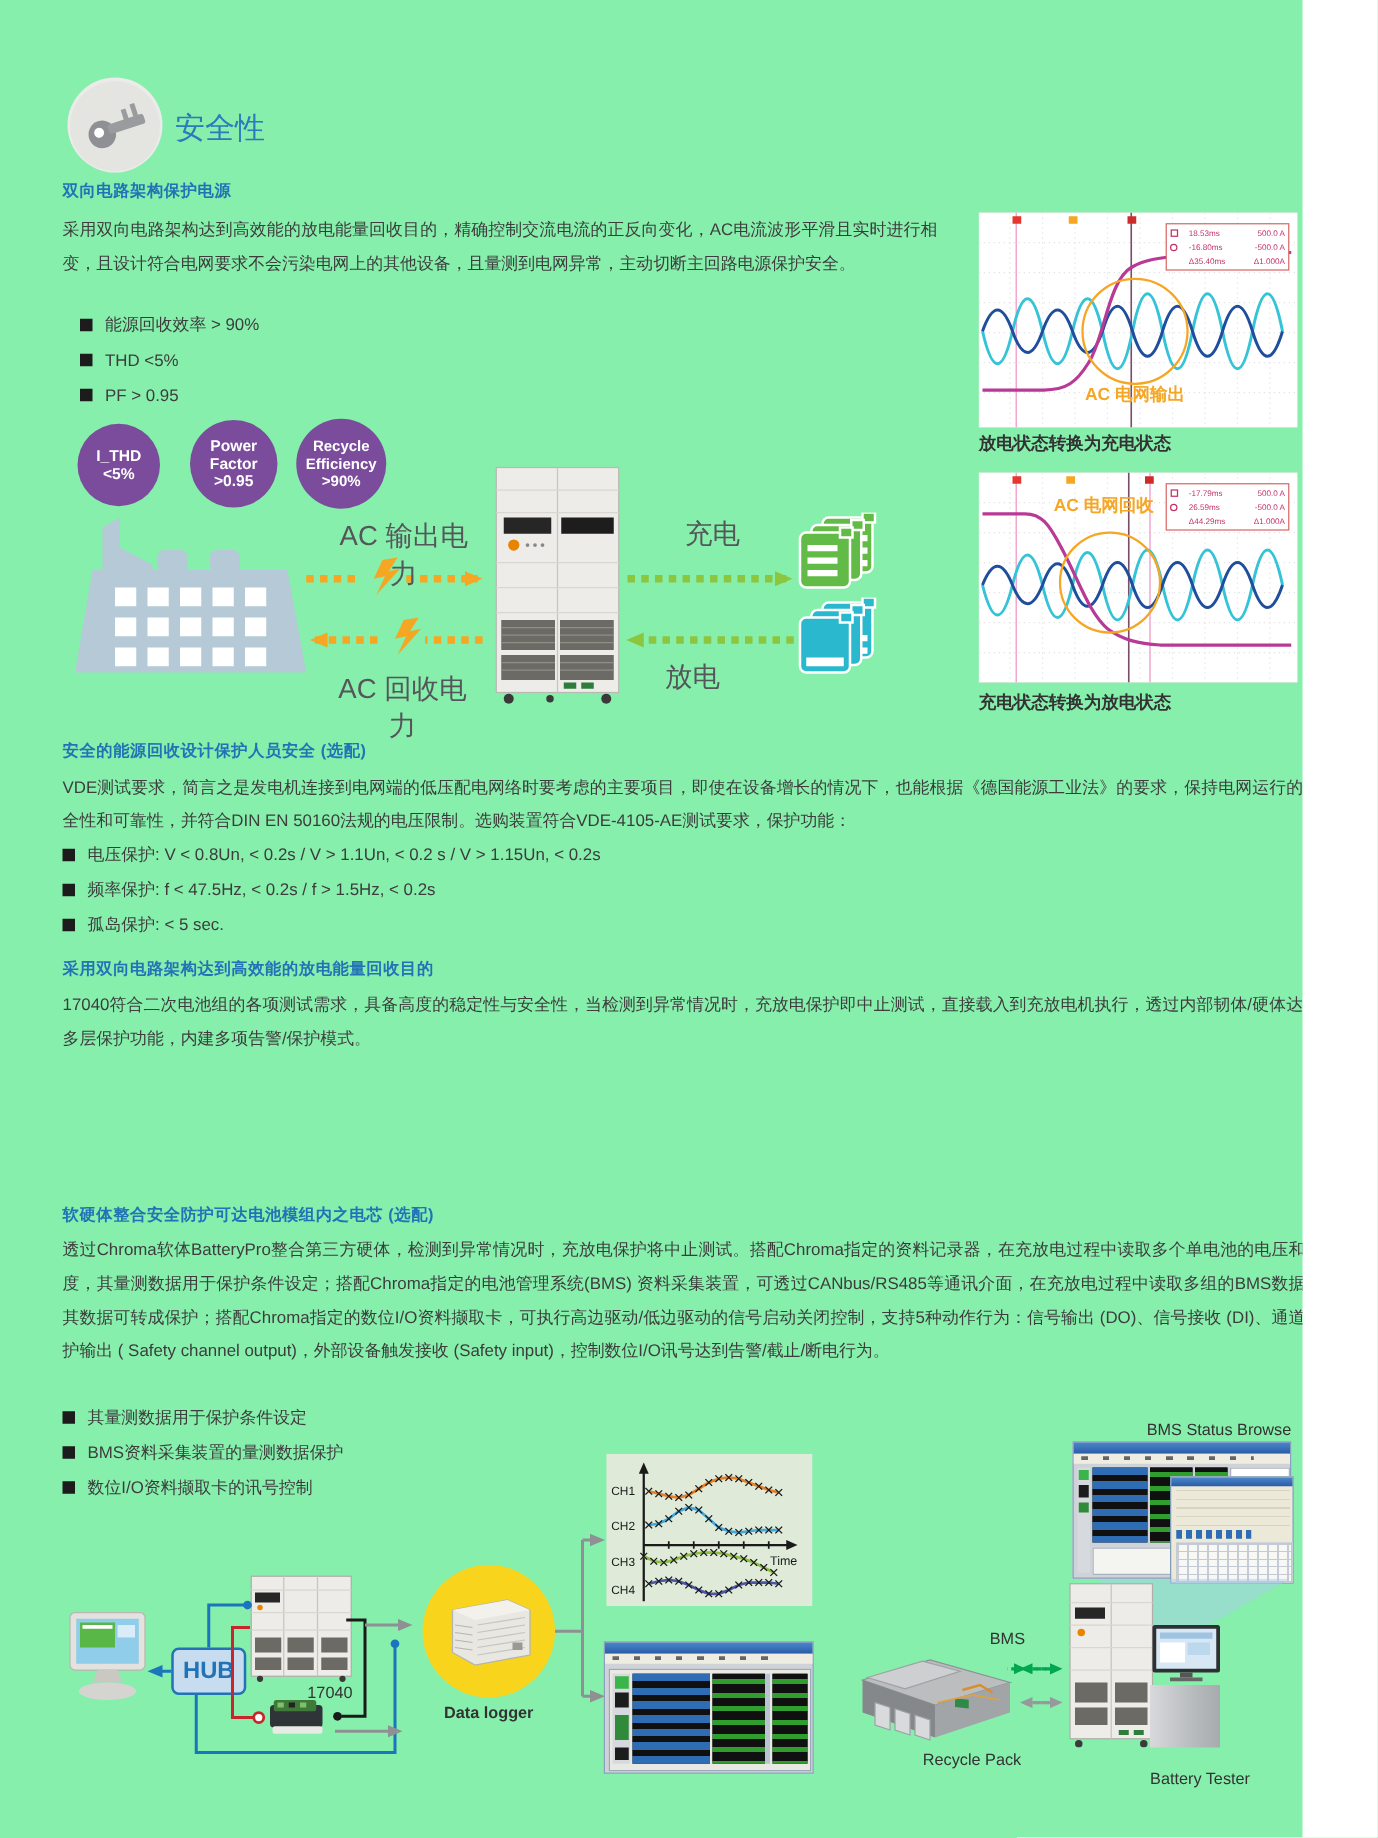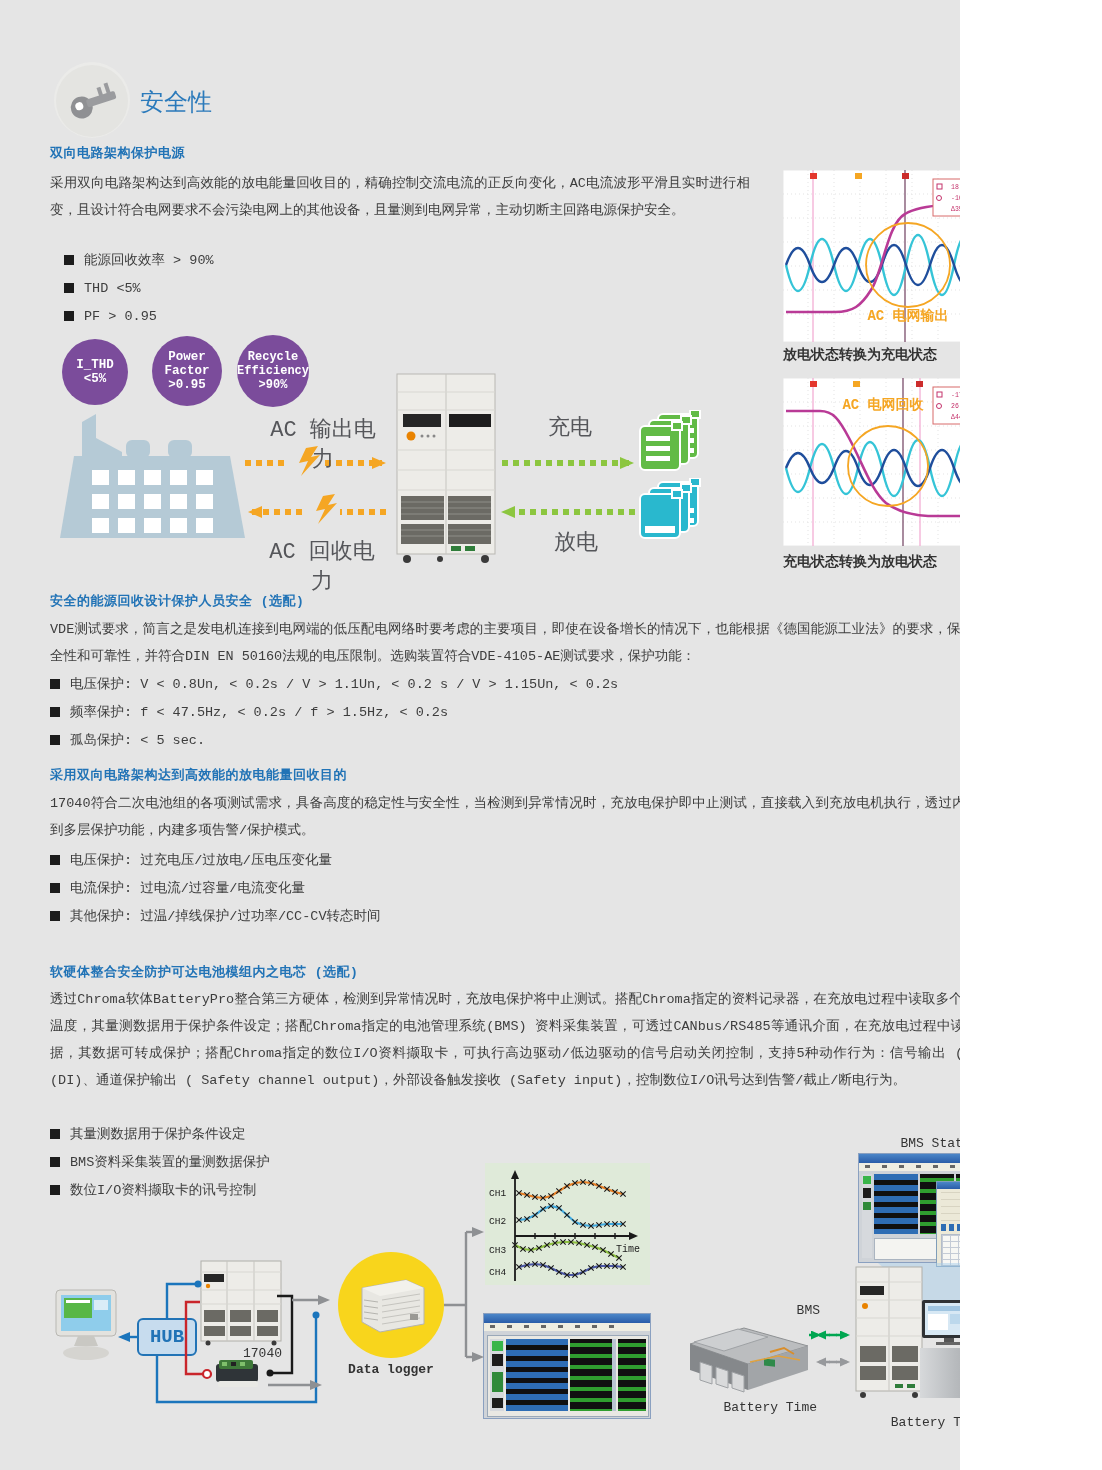--- a/index.html
+++ b/index.html
@@ -1,17 +1,17 @@
 <!DOCTYPE html>
 <html><head>
 <meta charset="utf-8">
 <style>
   html,body{margin:0;padding:0;background:#fff;}
-  #page{position:relative;width:960px;height:1470px;background:#e5e5e5;overflow:hidden;
-        font-family:Liberation Mono, monospace;color:#3c3c3c;}
+  #page{position:relative;width:1042px;height:1470px;background:#86efac;overflow:hidden;
+        font-family:Liberation Sans, sans-serif;color:#3c3c3c;}
   .abs{position:absolute;}
   .sec-title{color:#2173b6;font-size:13px;font-weight:bold;letter-spacing:.5px;}
   .body-text{font-size:13.5px;color:#3d3d3d;line-height:27px;text-align:justify;}
   .bullets{display:flex;flex-direction:column;}
   .bullet-row{display:flex;align-items:center;height:28px;font-size:13.5px;color:#3d3d3d;}
   .sq{width:10px;height:10px;background:#1c1c1c;margin-right:10px;flex:0 0 auto;}
   .caption{font-size:14px;font-weight:bold;color:#333;}
   .diag-label{font-size:22px;color:#55565a;}
   .badge{border-radius:50%;background:#7b4c9b;color:#fff;display:flex;flex-direction:column;
          align-items:center;justify-content:center;text-align:center;font-size:12.5px;line-height:14px;font-weight:bold;}
@@ -188,21 +188,21 @@
     <line x1="346" y1="182" x2="300" y2="182" stroke="#f5a623" stroke-width="6" stroke-dasharray="6,5"></line>
     <line x1="262" y1="182" x2="212" y2="182" stroke="#f5a623" stroke-width="6" stroke-dasharray="6,5" marker-end="url(#aOr)"></line>
     <path d="M283,166 L295,164 L288,175 L297,173 L278,194 L285,179 L276,181 Z" fill="#f5a623"></path>
     <line x1="462" y1="133" x2="590" y2="133" stroke="#8cc63f" stroke-width="6" stroke-dasharray="6,5" marker-end="url(#aGr)"></line>
     <line x1="595" y1="182" x2="465" y2="182" stroke="#8cc63f" stroke-width="6" stroke-dasharray="6,5" marker-end="url(#aGr)"></line>
   </svg>
 
   <div class="abs diag-label" style="left:263px;top:414px;width:120px;text-align:center">AC 输出电力</div>
   <div class="abs diag-label" style="left:260px;top:536px;width:124px;text-align:center">AC 回收电力</div>
   <div class="abs diag-label" style="left:540px;top:412px;width:60px;text-align:center">充电</div>
-  <div class="abs diag-label" style="left:546px;top:527px;width:60px;text-align:center">放电</div>
+  <div class="abs diag-label" style="left:524px;top:527px;width:60px;text-align:center">放电</div>
 
   <svg class="abs" style="left:395px;top:372px" width="102" height="192" viewBox="0 0 102 192">
     <rect x="2" y="2" width="98" height="180" fill="#edece8" stroke="#b9b8b3"></rect>
     <line x1="51" y1="2" x2="51" y2="182" stroke="#c6c5c0"></line>
     <g stroke="#d8d7d2">
         <line x1="2" y1="20" x2="100" y2="20"></line>
         <line x1="2" y1="38" x2="100" y2="38"></line>
         <line x1="2" y1="78" x2="100" y2="78"></line>
         <line x1="2" y1="98" x2="100" y2="98"></line>
         <line x1="2" y1="118" x2="100" y2="118"></line>
@@ -275,34 +275,20 @@
         <span>频率保护: f &lt; 47.5Hz, &lt; 0.2s / f &gt; 1.5Hz, &lt; 0.2s</span>
       </div>
     <div class="bullet-row">
         <span class="sq"></span>
         <span>孤岛保护: &lt; 5 sec.</span>
       </div>
   </div>
 
   <div class="abs sec-title" style="left:50px;top:766px">采用双向电路架构达到高效能的放电能量回收目的</div>
   <div class="abs body-text" style="left:50px;top:790px;width:1006px">17040符合二次电池组的各项测试需求，具备高度的稳定性与安全性，当检测到异常情况时，充放电保护即中止测试，直接载入到充放电机执行，透过内部韧体/硬体达到多层保护功能，内建多项告警/保护模式。</div>
-  <div class="abs bullets" style="left:50px;top:846px">
-    <div class="bullet-row">
-        <span class="sq"></span>
-        <span>电压保护: 过充电压/过放电/压电压变化量</span>
-      </div>
-    <div class="bullet-row">
-        <span class="sq"></span>
-        <span>电流保护: 过电流/过容量/电流变化量</span>
-      </div>
-    <div class="bullet-row">
-        <span class="sq"></span>
-        <span>其他保护: 过温/掉线保护/过功率/CC-CV转态时间</span>
-      </div>
-  </div>
 
   <div class="abs sec-title" style="left:50px;top:963px">软硬体整合安全防护可达电池模组内之电芯 (选配)</div>
   <div class="abs body-text" style="left:50px;top:986px;width:1008px">透过Chroma软体BatteryPro整合第三方硬体，检测到异常情况时，充放电保护将中止测试。搭配Chroma指定的资料记录器，在充放电过程中读取多个单电池的电压和温度，其量测数据用于保护条件设定；搭配Chroma指定的电池管理系统(BMS) 资料采集装置，可透过CANbus/RS485等通讯介面，在充放电过程中读取多组的BMS数据，其数据可转成保护；搭配Chroma指定的数位I/O资料撷取卡，可执行高边驱动/低边驱动的信号启动关闭控制，支持5种动作行为：信号输出 (DO)、信号接收 (DI)、通道保护输出 ( Safety channel output)，外部设备触发接收 (Safety input)，控制数位I/O讯号达到告警/截止/断电行为。</div>
   <div class="abs bullets" style="left:50px;top:1120px">
     <div class="bullet-row">
         <span class="sq"></span>
         <span>其量测数据用于保护条件设定</span>
       </div>
     <div class="bullet-row">
         <span class="sq"></span>
@@ -464,21 +450,21 @@
     <g fill="#d9dadb" stroke="#9fa2a5">
       <polygon points="18,46 30,50 30,68 18,64"></polygon>
         <polygon points="34,51 46,55 46,72 34,68"></polygon>
         <polygon points="50,56 62,60 62,76 50,72"></polygon>
     </g>
     <polyline points="88,36 102,32 112,38" fill="none" stroke="#d98e2b" stroke-width="2"></polyline>
     <rect x="82" y="34" width="11" height="7" fill="#2f8a4a" transform="skewY(6)"></rect>
     <polyline points="68,46 96,40 118,44" fill="none" stroke="#e0a23f" stroke-width="1.4"></polyline>
   </svg>
   <div class="abs small-label" style="left:750px;top:1303px;width:70px">BMS</div>
-  <div class="abs small-label" style="left:682px;top:1400px;width:135px">Battery Time</div>
+  <div class="abs small-label" style="left:682px;top:1400px;width:135px">Recycle Pack</div>
 
   <svg class="abs" style="left:806px;top:1320px" width="54" height="52" viewBox="0 0 54 52">
     <defs>
       <marker id="gA" markerUnits="userSpaceOnUse" markerWidth="12" markerHeight="12" refX="7" refY="4.5" orient="auto">
         <polygon points="0,0 10,4.5 0,9" fill="#00a651"></polygon>
         </marker>
       <marker id="yA" markerUnits="userSpaceOnUse" markerWidth="12" markerHeight="12" refX="7" refY="4.5" orient="auto">
         <polygon points="0,0 10,4.5 0,9" fill="#97999c"></polygon>
         </marker>
     </defs>

